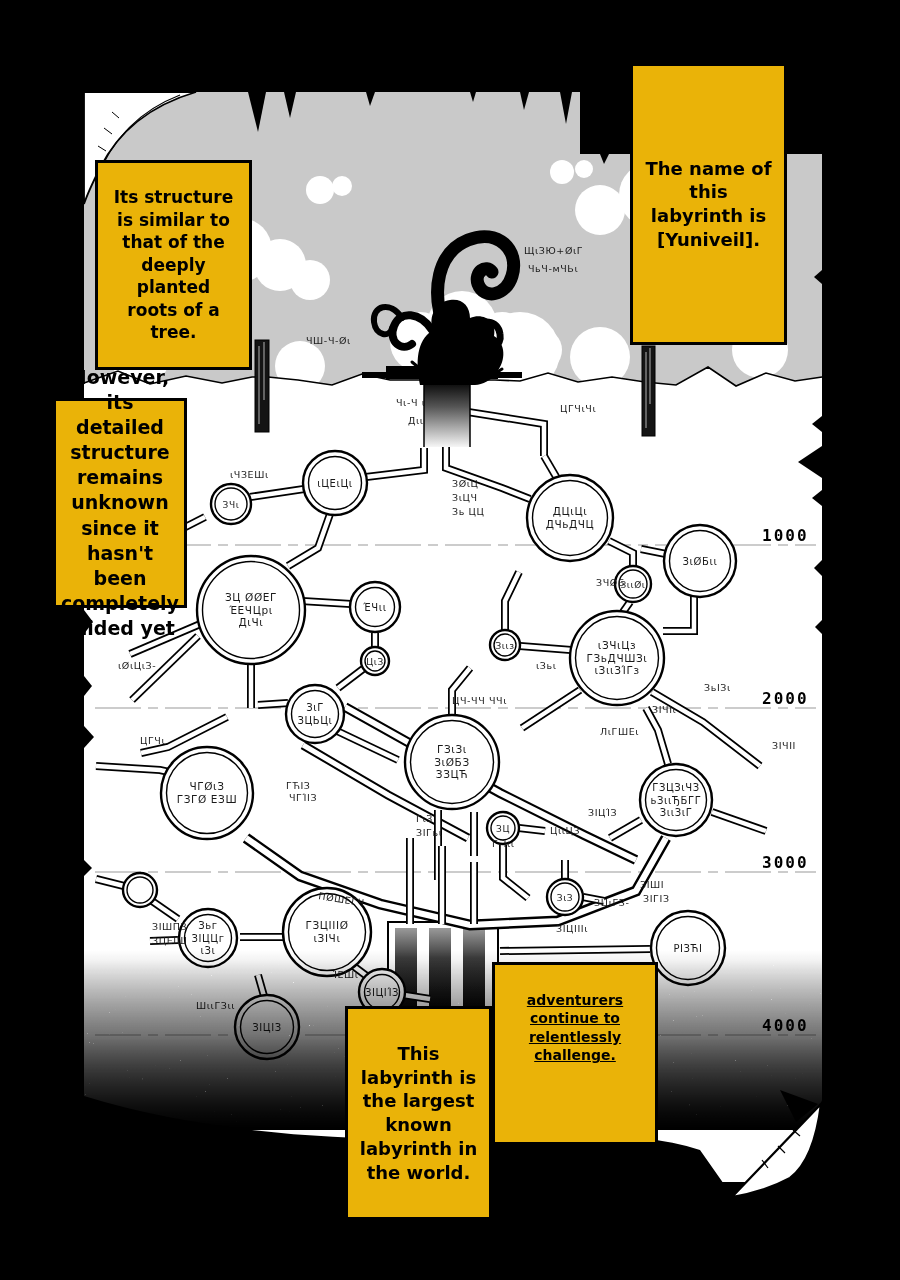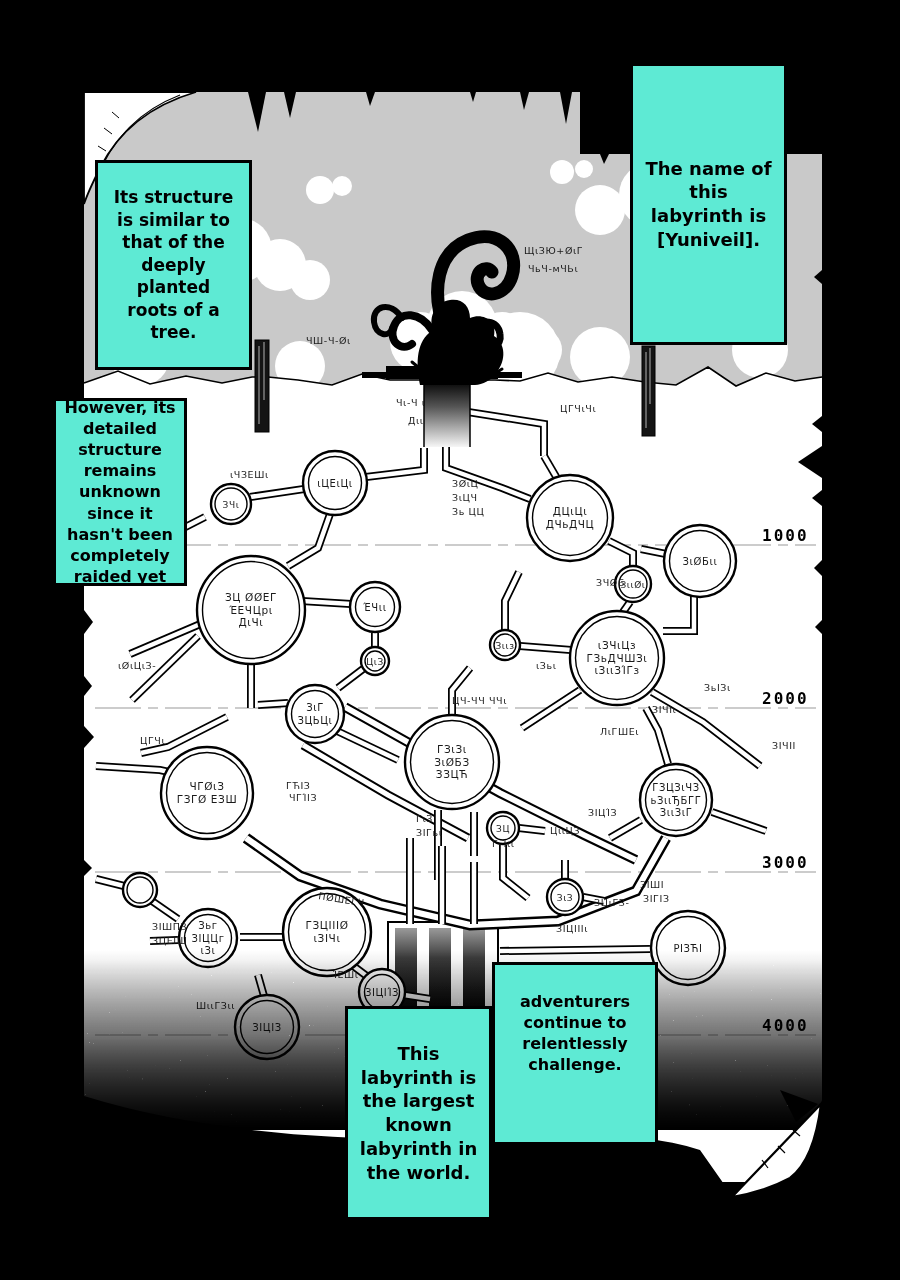--- a/index.html
+++ b/index.html
@@ -1,28 +1,28 @@
 <!DOCTYPE html>
 <html><head>
 <meta charset="utf-8">
 <style>
   html,body{margin:0;padding:0;background:#000;}
   #stage{position:relative;width:900px;height:1280px;background:#000;overflow:hidden;
          font-family:"DejaVu Sans",sans-serif;}
   #art{position:absolute;left:0;top:0;}
-  .caption{position:absolute;background:#5eead4;border:3px solid #000;color:#000;
+  .caption{position:absolute;background:#eab308;border:3px solid #000;color:#000;
            display:flex;align-items:center;justify-content:center;text-align:center;
            font-weight:bold;line-height:1.32;box-sizing:border-box;
            font-family:"DejaVu Sans",sans-serif;}
   .caption p{margin:0;}
   #cap-structure{left:95px;top:160px;width:157px;height:210px;font-size:17px;padding:14px;}
   #cap-name{left:630px;top:63px;width:157px;height:282px;font-size:18px;padding:8px;}
-  #cap-unknown{left:53px;top:398px;width:134px;height:188px;font-size:16px;padding:5px;justify-content:flex-end;}
-  #cap-adventurers{left:492px;top:962px;width:166px;height:183px;font-size:16px;
-                   align-items:flex-start;padding:26px 10px 0 10px;}
+  #cap-unknown{left:53px;top:398px;width:134px;height:210px;font-size:19px;padding:5px;justify-content:flex-end;}
+  #cap-adventurers{left:492px;top:962px;width:166px;height:183px;font-size:14px;
+                   align-items:flex-start;padding:26px 10px 0 10px;text-decoration:underline;}
   #cap-largest{left:345px;top:1006px;width:147px;height:214px;font-size:18px;padding:8px;}
 </style>
 </head>
 <body>
 
 <div id="stage">
 
 <svg id="art" width="900" height="1280" viewBox="0 0 900 1280">
   <defs>
     <linearGradient id="shaftGrad" x1="0" y1="0" x2="0" y2="1">

